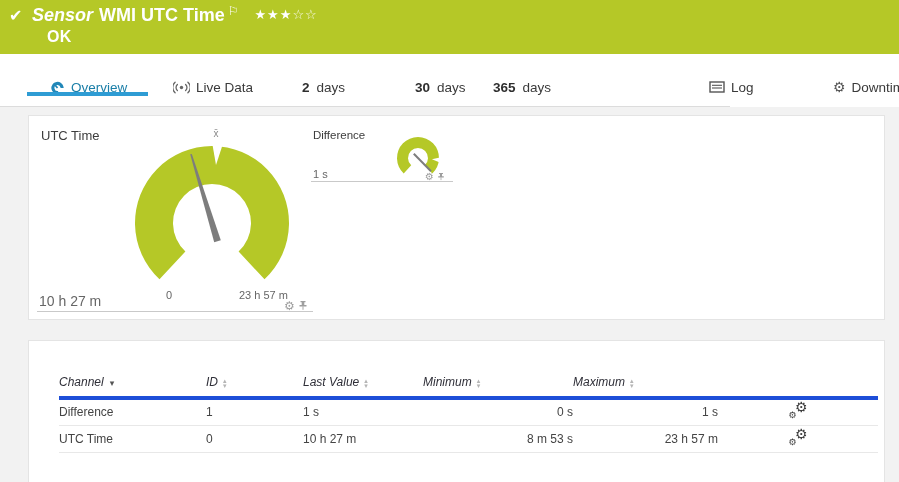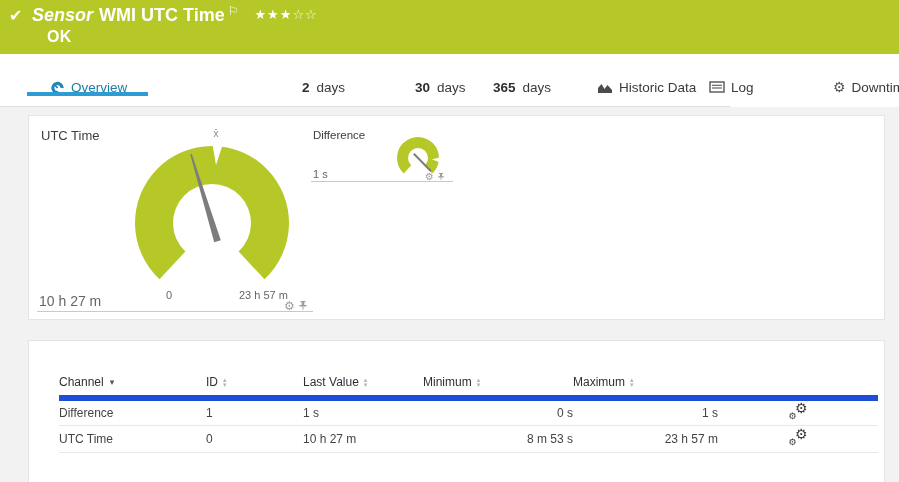--- a/index.html
+++ b/index.html
@@ -38,21 +38,21 @@
   .panel-title.small{font-size:11.5px;}
   .gauge-value{position:absolute;font-size:14px;color:#666;}
   .gauge-value.small{font-size:11px;}
   .scale-label{position:absolute;font-size:11px;color:#666;}
   .panel-rule{position:absolute;border-top:1px solid #c9c9c9;height:0;}
   .mini-icons{position:absolute;display:flex;align-items:center;gap:3px;color:#9e9e9e;}
   .mini-icons .glyph{font-size:12px;line-height:1;cursor:pointer;}
   .mini-icons svg{cursor:pointer;}
   
   table.channels{position:absolute;left:30px;top:27px;border-collapse:collapse;table-layout:fixed;font-size:12px;color:#444;}
-  table.channels th{height:30px;font-weight:normal;font-size:12px;color:#2f2f38;text-align:left;vertical-align:middle;border-bottom:6px solid #1d4ed8;padding:0;cursor:pointer;white-space:nowrap;}
+  table.channels th{height:30px;font-weight:normal;font-size:12px;color:#2f2f38;text-align:left;vertical-align:middle;border-bottom:4px solid #1d4ed8;padding:0;cursor:pointer;white-space:nowrap;font-style:italic;}
   table.channels td{height:27px;vertical-align:middle;border-bottom:1px solid #e8e8e8;padding:0;white-space:nowrap;}
   th.c-min,th.c-max,td.c-min,td.c-max{text-align:right;}
   th.c-min{padding-right:10px;}
   td.c-id{padding-left:7px;}
   td.c-last{padding-left:10px;}
   th.c-gear,td.c-gear{text-align:center;}
   .sort{display:inline-flex;flex-direction:column;margin-left:5px;vertical-align:middle;font-size:7px;line-height:5px;color:#b5b5b5;}
   .sort-desc{font-size:9px;color:#555;margin-left:6px;vertical-align:middle;}
   .gearset{position:relative;display:inline-block;width:19px;height:17px;color:#3d3d3d;cursor:pointer;}
   .gearset .g-big{position:absolute;right:0;top:-2px;font-size:14px;line-height:1;}
@@ -70,37 +70,43 @@
 </div>
 
 <div class="tabbar">
   <div class="tab active" style="left:50px">
     <svg width="15" height="15" viewBox="0 0 15 15">
       <circle cx="7.5" cy="8" r="4.6" fill="none" stroke="#2187b8" stroke-width="3.1" stroke-dasharray="22 7" transform="rotate(80 7.5 8)"></circle>
       <line x1="7.5" y1="8" x2="3.9" y2="3.5" stroke="#2187b8" stroke-width="1.8"></line>
     </svg>
     <span>Overview</span>
   </div>
+  <div class="tab" style="left:173px">
+    <svg width="17" height="13" viewBox="0 0 17 13">
+      <g fill="none" stroke="#666" stroke-width="1.3" stroke-linecap="round">
+        <path d="M4.4 3.4 a4.2 4.2 0 0 0 0 6.2"></path>
+        <path d="M2.1 1.3 a6.9 6.9 0 0 0 0 10.4"></path>
+        <path d="M12.6 3.4 a4.2 4.2 0 0 1 0 6.2"></path>
+        <path d="M14.9 1.3 a6.9 6.9 0 0 1 0 10.4"></path>
+      </g>
+      <circle cx="8.5" cy="6.5" r="1.7" fill="#666"></circle>
+    </svg>
+    <span>Live Data</span>
+  </div>
   <div class="tab" style="left:302px">
     <b>2</b>
     <span>days</span>
   </div>
   <div class="tab" style="left:415px">
     <b>30</b>
     <span>days</span>
   </div>
   <div class="tab" style="left:493px">
     <b>365</b>
     <span>days</span>
-  </div>
-  <div class="tab" style="left:597px">
-    <svg width="16" height="13" viewBox="0 0 16 13">
-      <path d="M1 12 V7 L4.5 3 L7.5 8 L10.5 4 L15 9 V12 Z" fill="#4b4b4b"></path>
-    </svg>
-    <span>Historic Data</span>
   </div>
   <div class="tab" style="left:709px">
     <svg width="16" height="12" viewBox="0 0 16 12">
       <rect x="1" y="1" width="14" height="10" fill="none" stroke="#555" stroke-width="1.4"></rect>
       <line x1="3" y1="4.3" x2="13" y2="4.3" stroke="#555" stroke-width="1.1"></line>
       <line x1="3" y1="7" x2="13" y2="7" stroke="#555" stroke-width="1.1"></line>
     </svg>
     <span>Log</span>
   </div>
   <div class="tab" style="left:833px">

